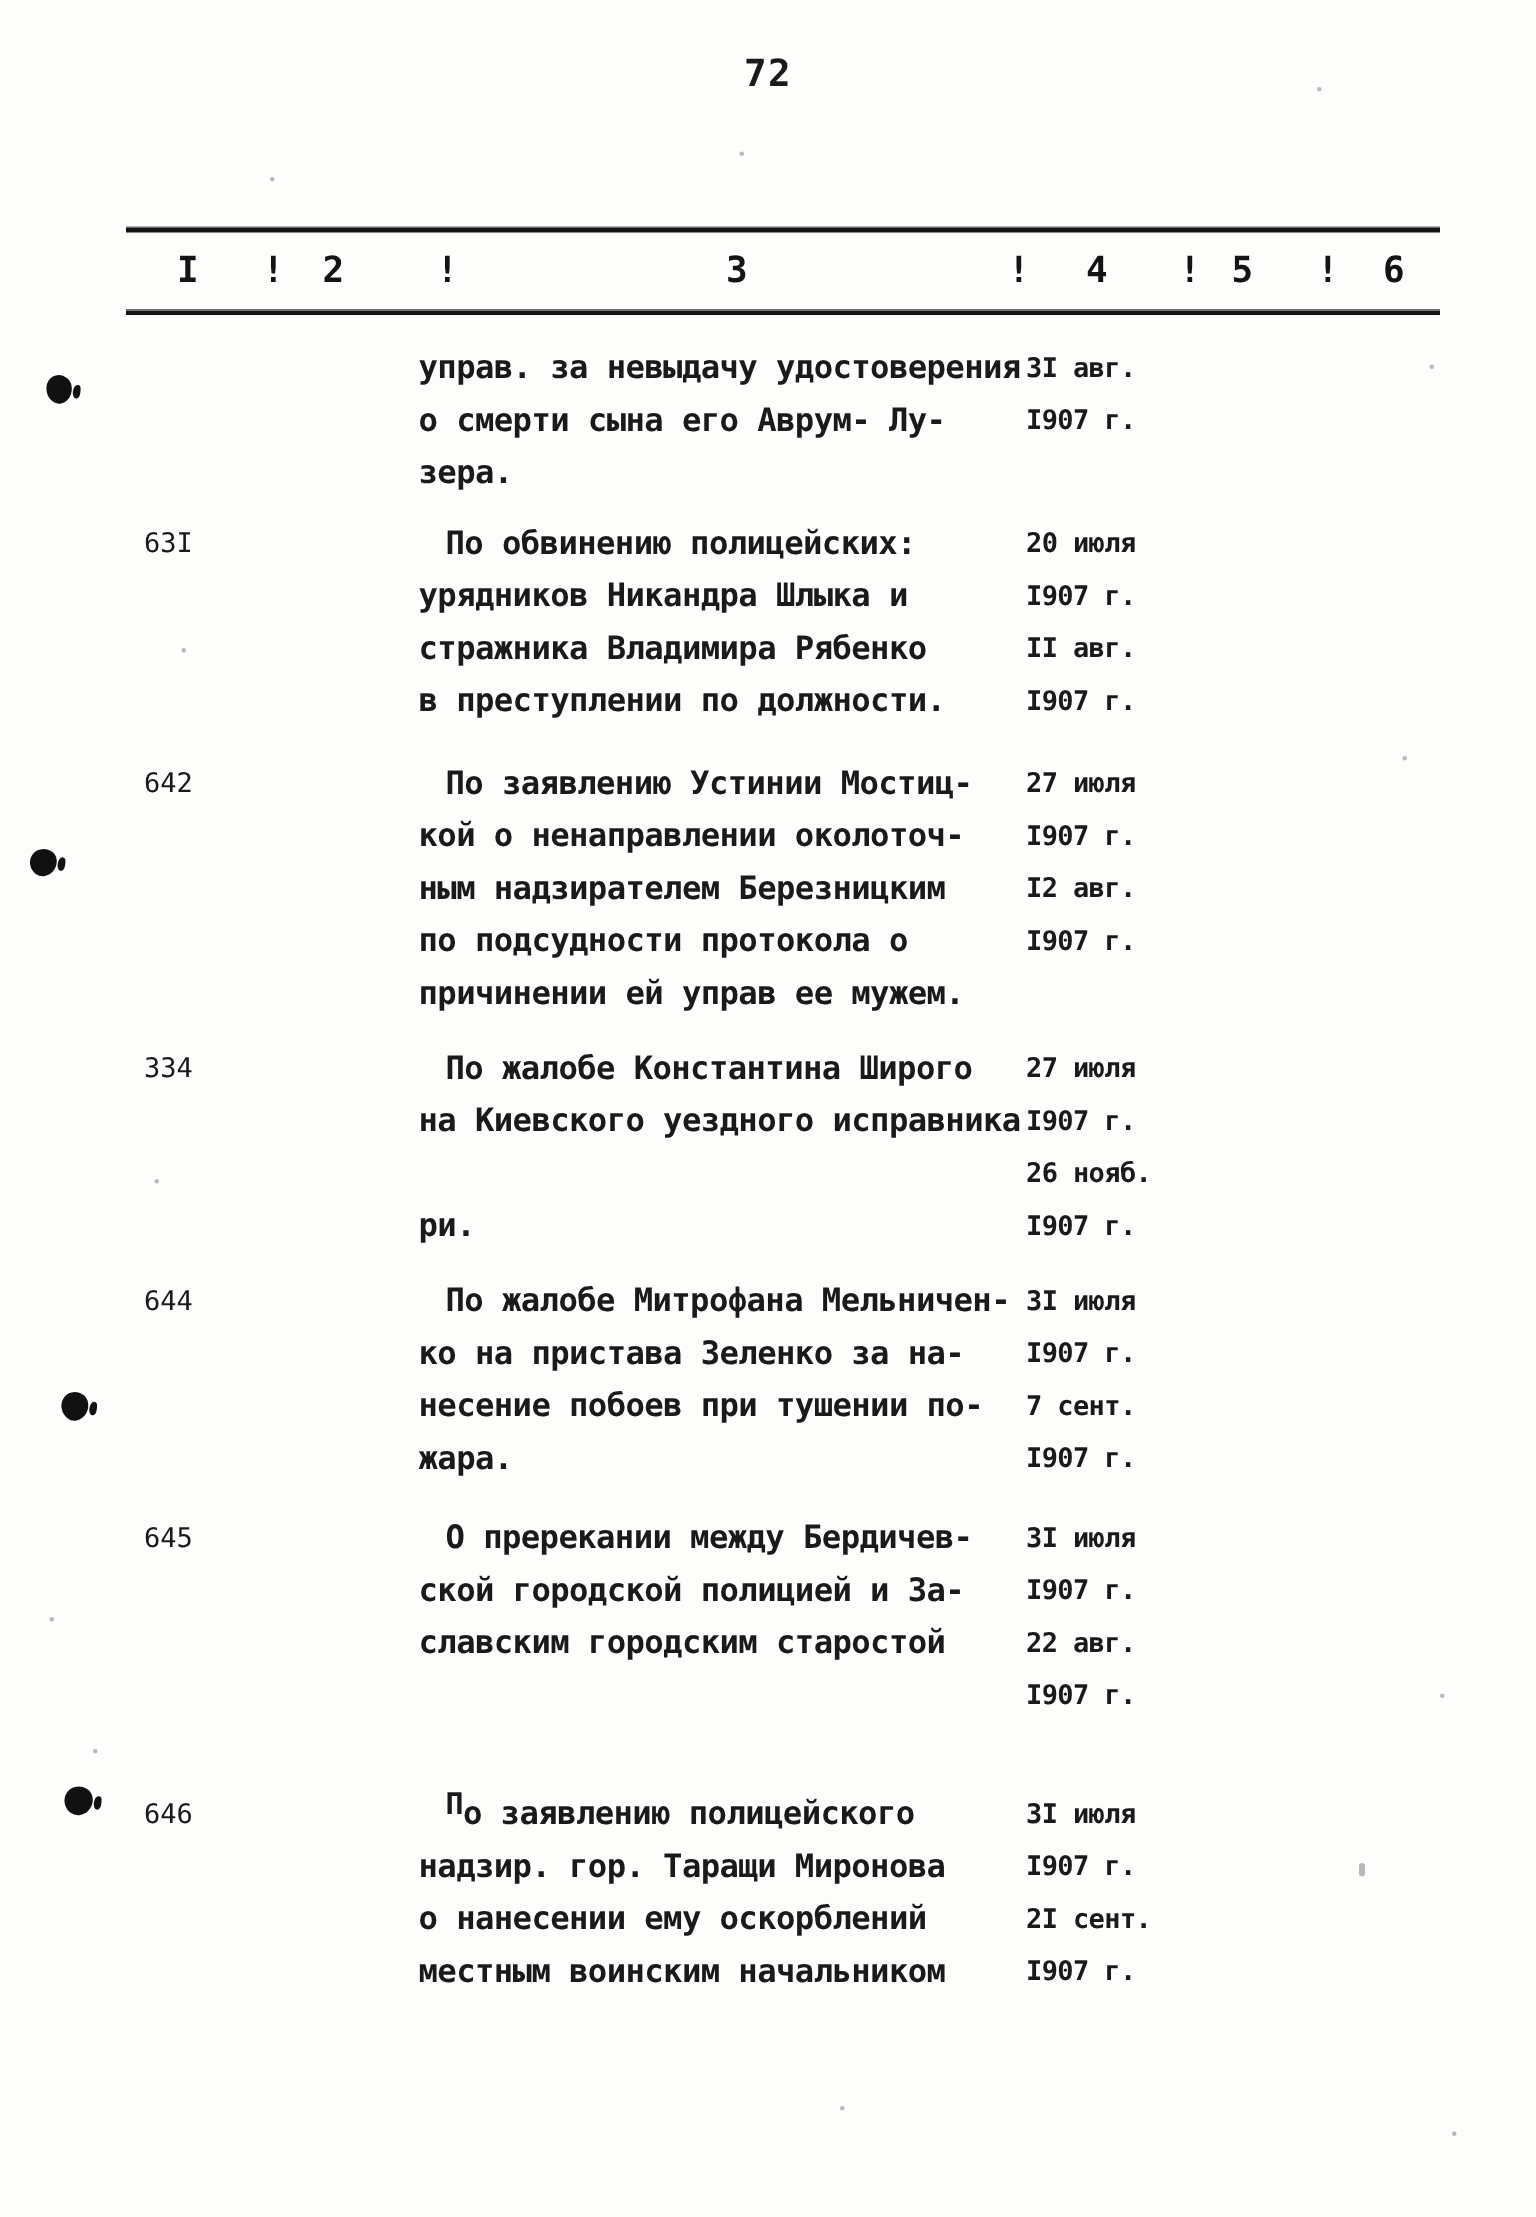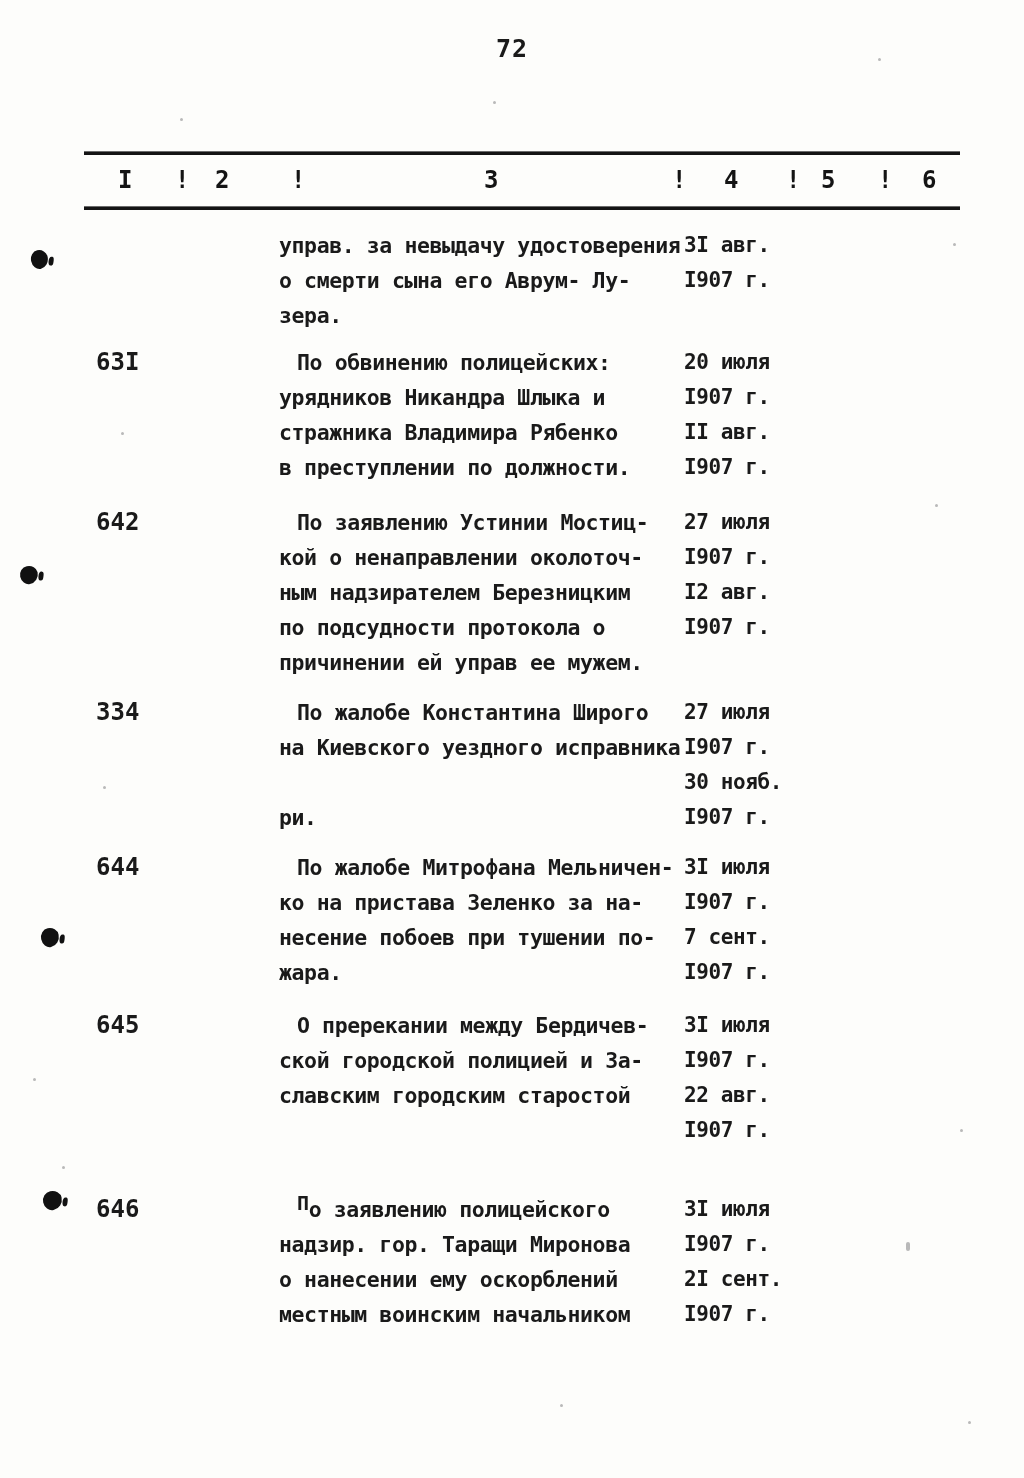--- a/index.html
+++ b/index.html
@@ -76,22 +76,22 @@
     position: absolute;
     left: 0;
     width: 1024px;
   }
   .entry-num {
     position: absolute;
     left: 96px;
     top: 0;
     width: 120px;
     font-family: "DejaVu Sans Mono", monospace;
-    font-size: 24px;
-    font-weight: 700;
+    font-size: 18px;
+    font-weight: 400;
     line-height: 35px;
     letter-spacing: 0px;
   }
   .entry-body {
     position: absolute;
     left: 279px;
     top: 0;
     width: 700px;
     text-align: center;
   }
@@ -110,21 +110,21 @@
     font-weight: 700;
     letter-spacing: -0.4px;
     white-space: pre;
   }
   .ltext.indent { left: 18px; }
   .ldate {
     position: absolute;
     left: 405px;
     top: 0;
     font-family: "DejaVu Sans Mono", monospace;
-    font-size: 21px;
+    font-size: 18px;
     font-weight: 700;
     letter-spacing: -0.4px;
     white-space: pre;
   }
   .raised-cap {
     display: inline-block;
     vertical-align: baseline;
     position: relative;
     top: -7px;
     font-size: 20px;
@@ -207,21 +207,21 @@
           <div class="line"><div class="ltext">ным надзирателем Березницким</div><div class="ldate">I2 авг.</div></div>
           <div class="line"><div class="ltext">по подсудности протокола о</div><div class="ldate">I907 г.</div></div>
           <div class="line"><div class="ltext">причинении ей управ ее мужем.</div><div class="ldate"></div></div>
         </div>
       </div>
       <div class="entry" style="top: 695px;">
         <div class="entry-num">334</div>
         <div class="entry-body">
           <div class="line"><div class="ltext indent">По жалобе Константина Широго</div><div class="ldate">27 июля</div></div>
           <div class="line"><div class="ltext">на Киевского уездного исправника</div><div class="ldate">I907 г.</div></div>
-          <div class="line"><div class="ldate">30 нояб.</div></div>
+          <div class="line"><div class="ldate">26 нояб.</div></div>
           <div class="line"><div class="ltext">ри.</div><div class="ldate">I907 г.</div></div>
         </div>
       </div>
       <div class="entry" style="top: 850px;">
         <div class="entry-num">644</div>
         <div class="entry-body">
           <div class="line"><div class="ltext indent">По жалобе Митрофана Мельничен-</div><div class="ldate">3I июля</div></div>
           <div class="line"><div class="ltext">ко на пристава Зеленко за на-</div><div class="ldate">I907 г.</div></div>
           <div class="line"><div class="ltext">несение побоев при тушении по-</div><div class="ldate">7 сент.</div></div>
           <div class="line"><div class="ltext">жара.</div><div class="ldate">I907 г.</div></div>

